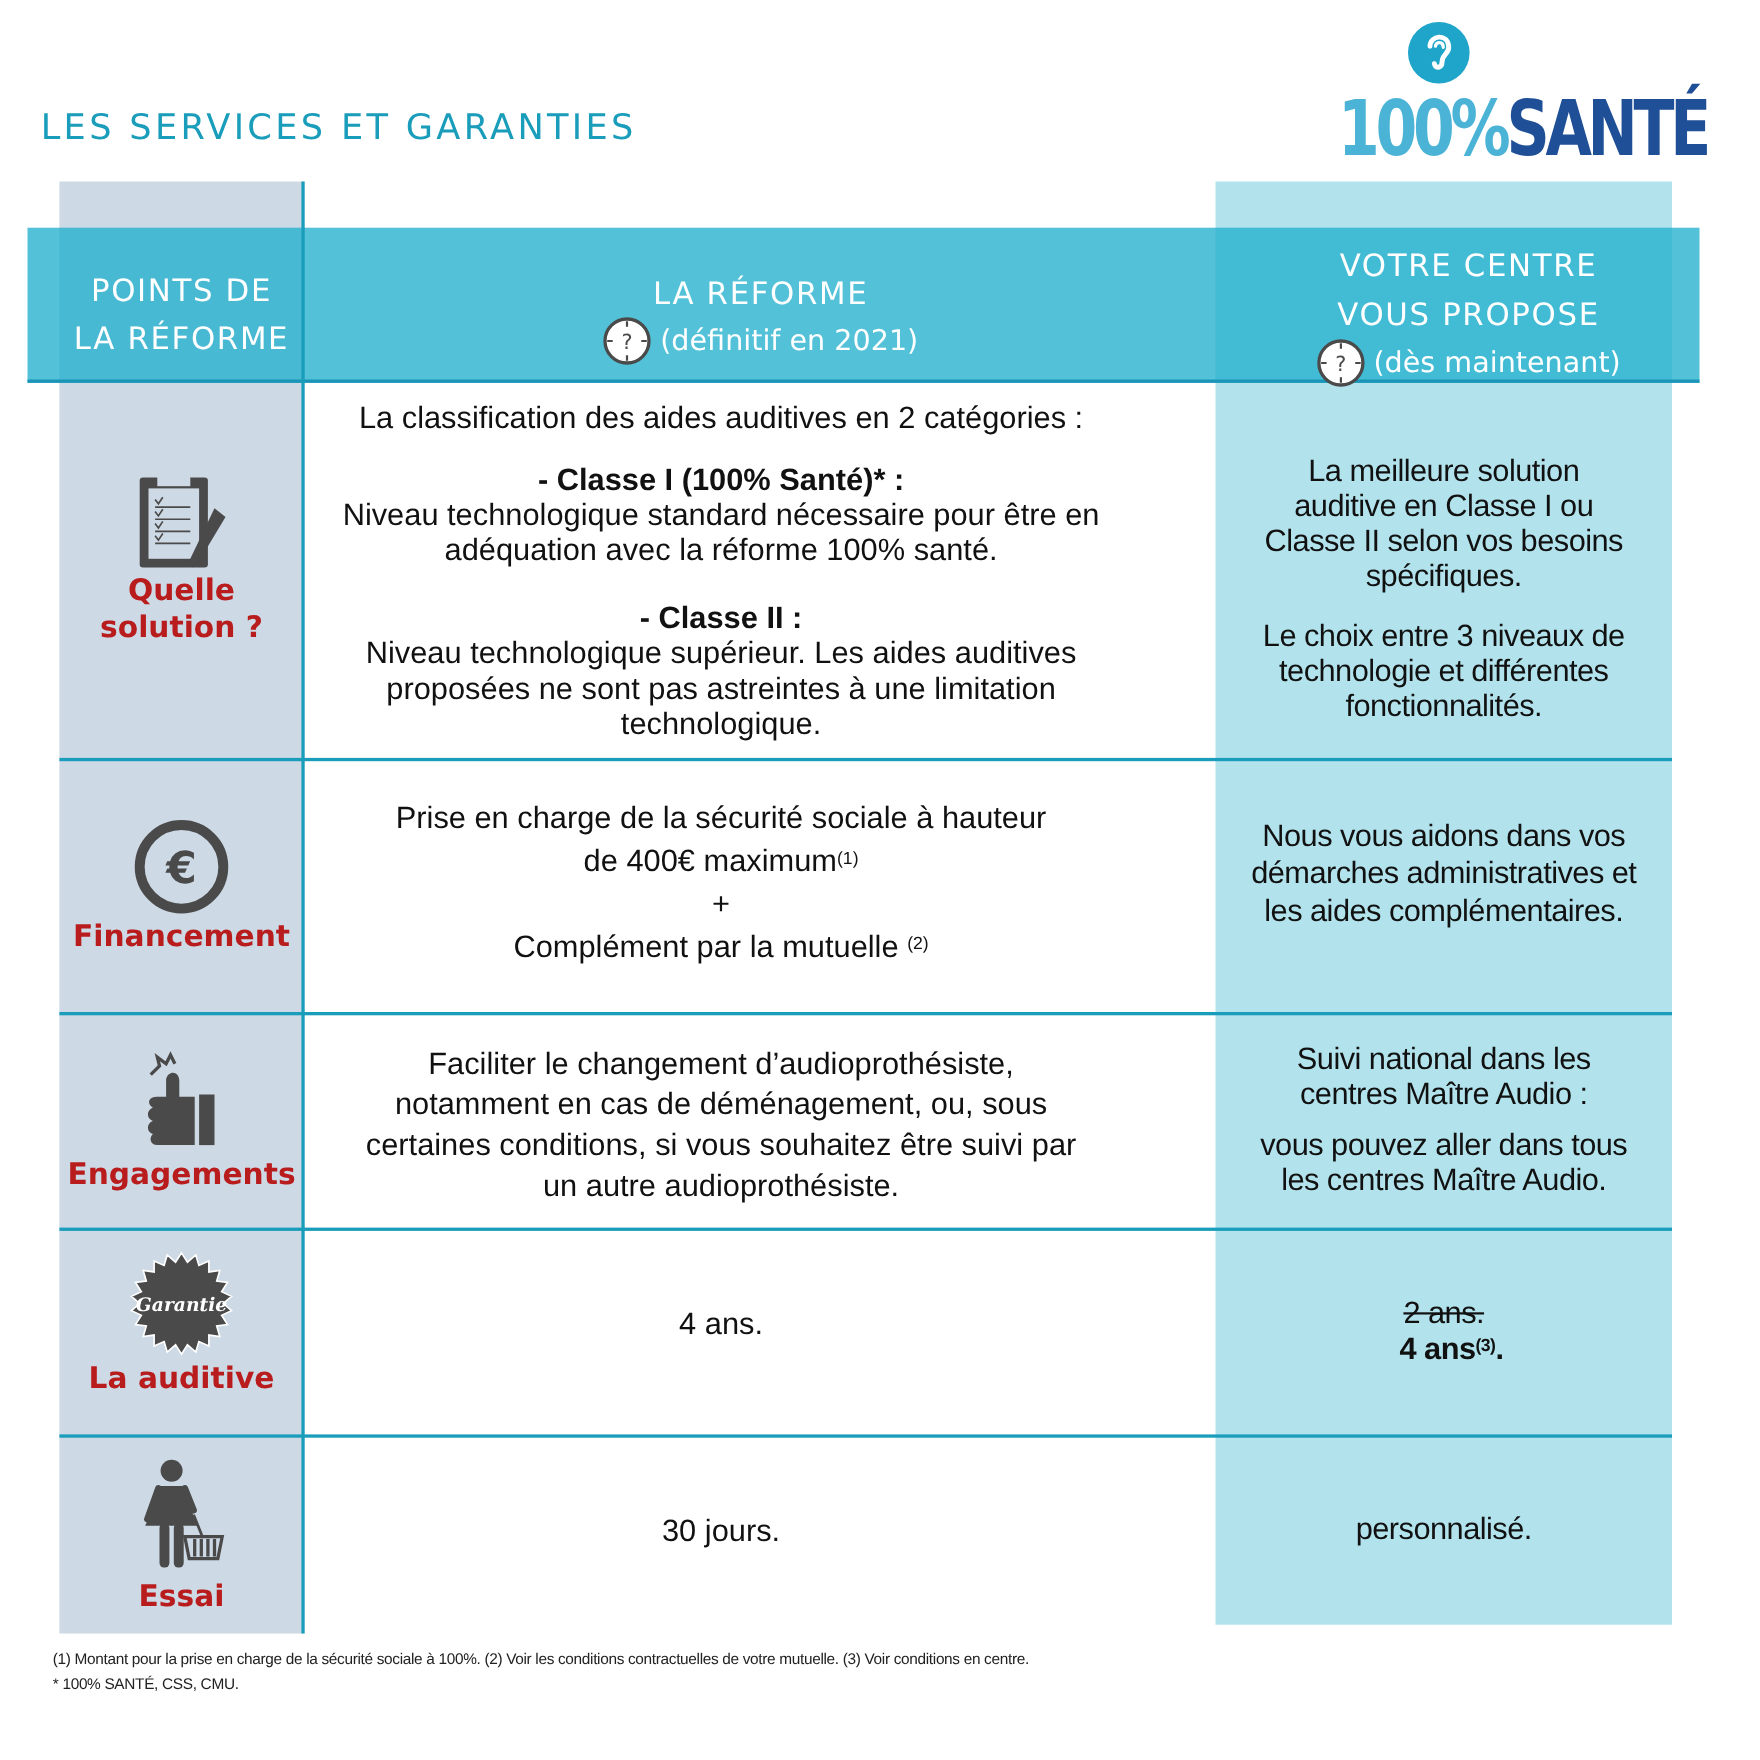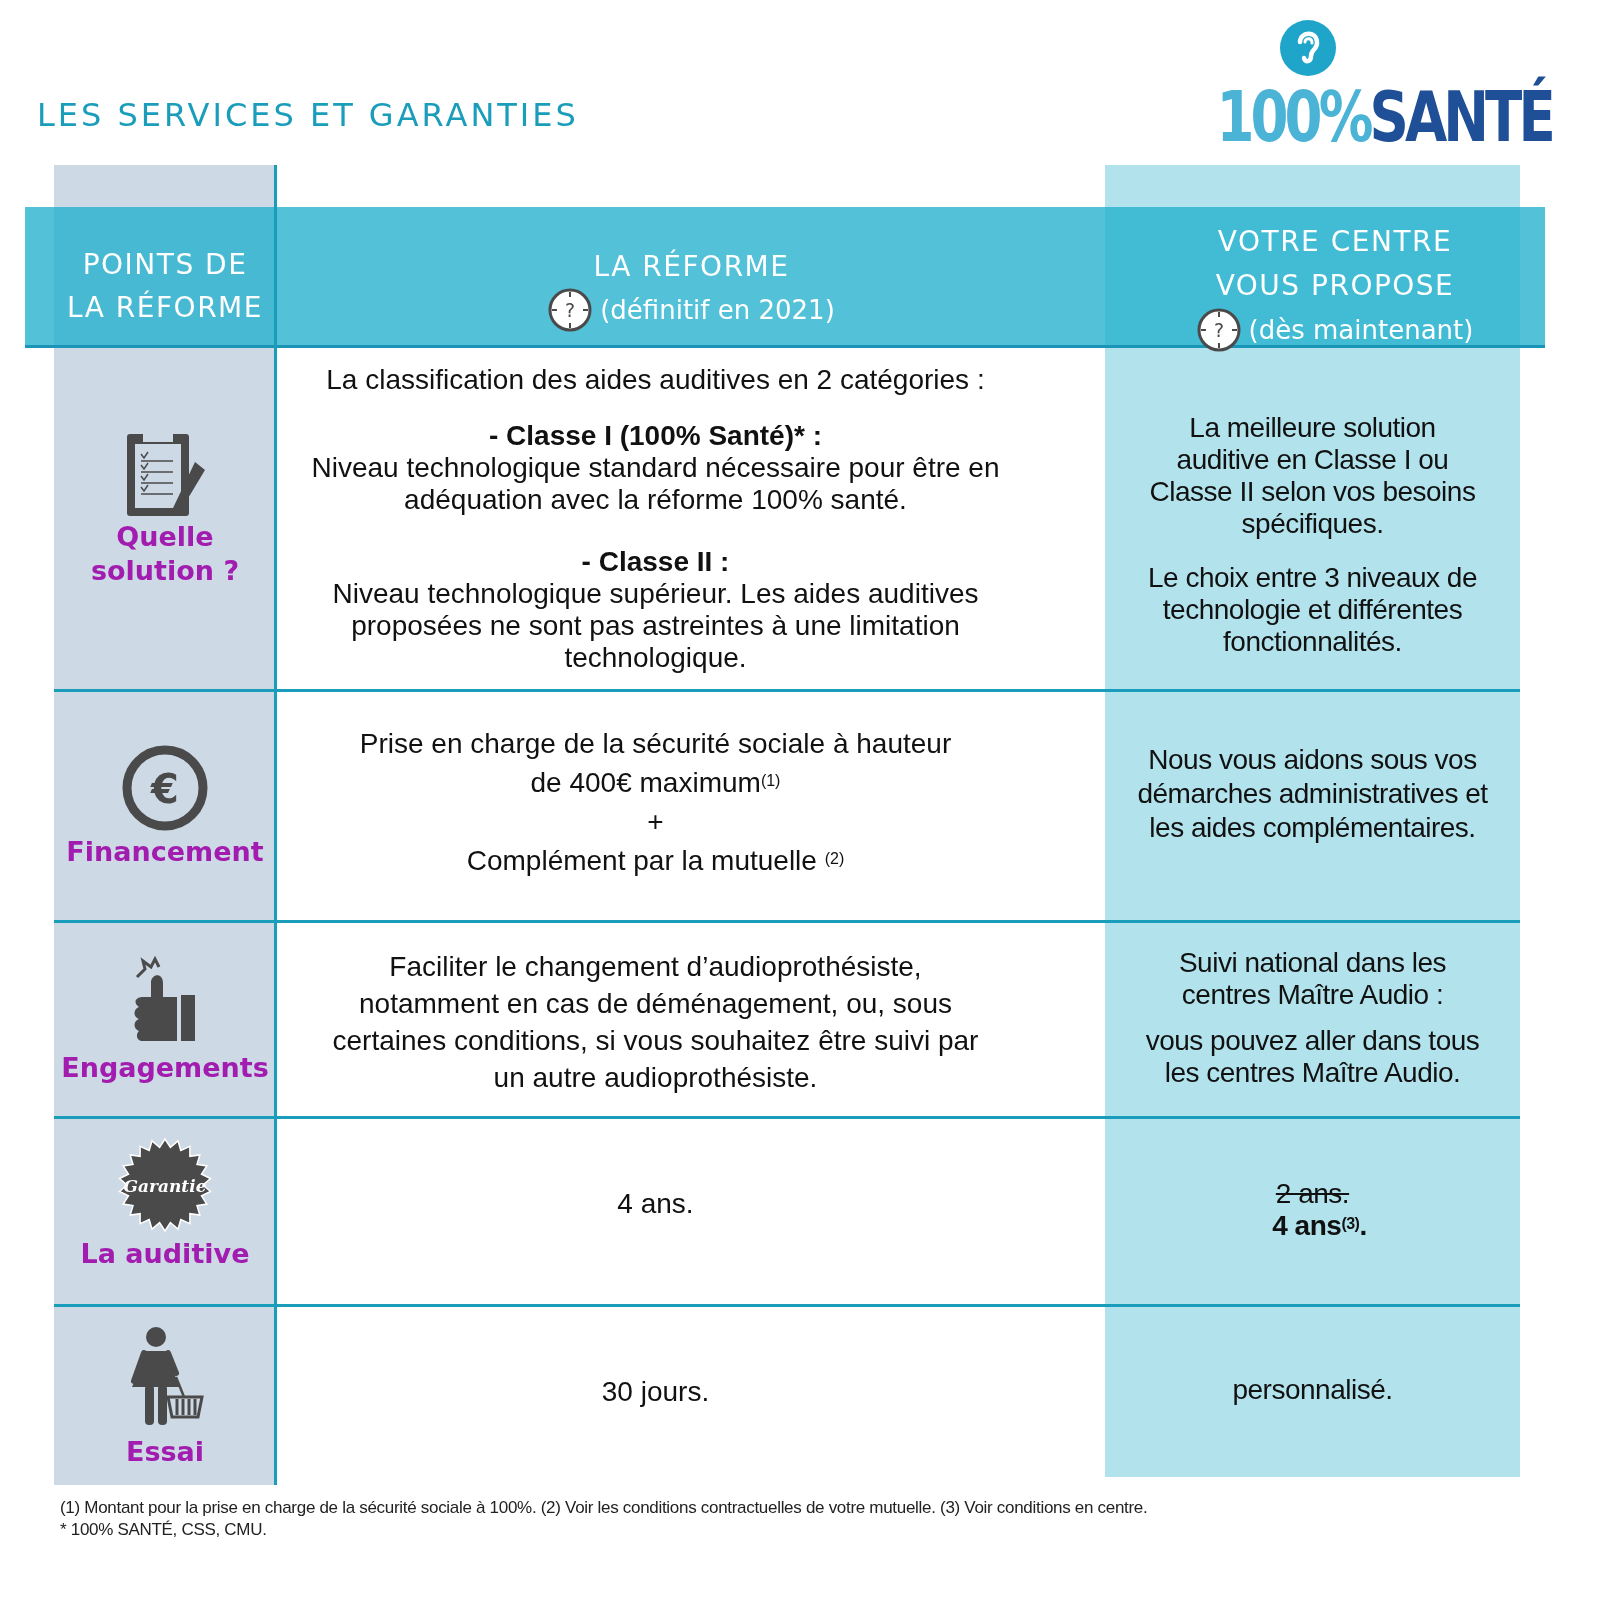--- a/index.html
+++ b/index.html
@@ -22,34 +22,34 @@
                  border-bottom:3px solid #1a95b8; box-sizing:border-box; }
   #col-divider { left:274px; top:165px; width:3px; height:1320px; background:#1a9dbb; }
   .row-line { position:absolute; left:54px; width:1466px; height:3px; background:#1a9dbb; }
   
   .hdr { position:absolute; color:#ffffff; text-align:center; font-family:"DejaVu Sans", sans-serif;
          font-size:28px; letter-spacing:1.5px; line-height:43px; }
   .hdr-sub { font-size:26px; letter-spacing:0; display:inline-flex; align-items:center; gap:8px; }
   .clock { display:inline-block; width:44px; height:44px; }
   
   .lbl-cell { position:absolute; left:54px; width:222px; text-align:center; }
-  .lbl-text { font-family:"DejaVu Sans", sans-serif; font-weight:bold; font-size:27px; color:#a21caf; line-height:34px; }
+  .lbl-text { font-family:"DejaVu Sans", sans-serif; font-weight:bold; font-size:27px; color:#b91c1c; line-height:34px; }
   .icon { display:block; margin:0 auto; }
   
   .mid { position:absolute; left:278px; width:755px; text-align:center; font-size:28px; line-height:32px;
          font-family:"Liberation Sans", sans-serif; color:#111; }
   .mid b { font-weight:bold; }
   .mid p { margin:0; }
   .right { position:absolute; left:1105px; width:415px; text-align:center; font-size:28px; line-height:32px;
            font-family:Liberation Sans, sans-serif; color:#111; letter-spacing:-0.5px; }
   .right p { margin:0; }
   sup { font-size:16px; vertical-align:top; position:relative; top:-2px; }
   .strike { text-decoration:line-through; }
-  #footnotes { left:48px; top:1497px; font-size:17px; line-height:22px; color:#222;
-               font-family:"Liberation Sans", sans-serif; letter-spacing:-0.3px;margin-left:12px; }
+  #footnotes { left:48px; top:1497px; font-size:14px; line-height:22px; color:#222;
+               font-family:"Liberation Sans", sans-serif; letter-spacing:-0.3px; }
 </style>
 </head>
 <body>
 
 <div id="page-title" class="abs">LES SERVICES ET GARANTIES</div>
 
 <div id="logo" class="abs">
   <svg width="60" height="60" viewBox="0 0 60 60" style="position:absolute;left:88px;top:0;">
     <circle cx="30" cy="30" r="28" fill="#1ea5c9"></circle>
     <path d="M22 24 C22 14 38 12 39 24 C40 31 33 31 33 38 C33 44 27 45 26 40" fill="none" stroke="#ffffff" stroke-width="4.5" stroke-linecap="round"></path>
@@ -155,21 +155,21 @@
 </div>
 
 <div class="mid" style="top:724px;line-height:39px;">
   <p>Prise en charge de la sécurité sociale à hauteur</p>
   <p><span>de 400€ maximum</span><sup>(1)</sup></p>
   <p>+</p>
   <p><span>Complément par la mutuelle</span> <sup>(2)</sup></p>
 </div>
 
 <div class="right" style="top:743px;line-height:34px;">
-  <p>Nous vous aidons sous vos</p>
+  <p>Nous vous aidons dans vos</p>
   <p>démarches administratives et</p>
   <p>les aides complémentaires.</p>
 </div>
 
 <div class="lbl-cell" style="top:955px;">
   <svg class="icon" width="100" height="92" viewBox="0 0 100 92">
     <polyline points="22,22 30,14 28,6 36,12 40,4 44,12" fill="none" stroke="#4a4a4a" stroke-width="3"></polyline>
     <path d="M36 26 C38 18 48 18 48 28 L48 42 L62 42 L62 86 L28 86 C22 86 20 80 24 76 C18 74 18 66 24 64 C18 62 18 54 24 52 C18 48 20 42 28 42 L36 42 Z" fill="#4a4a4a"></path>
     <rect x="66" y="40" width="14" height="46" fill="#4a4a4a"></rect>
   </svg>

